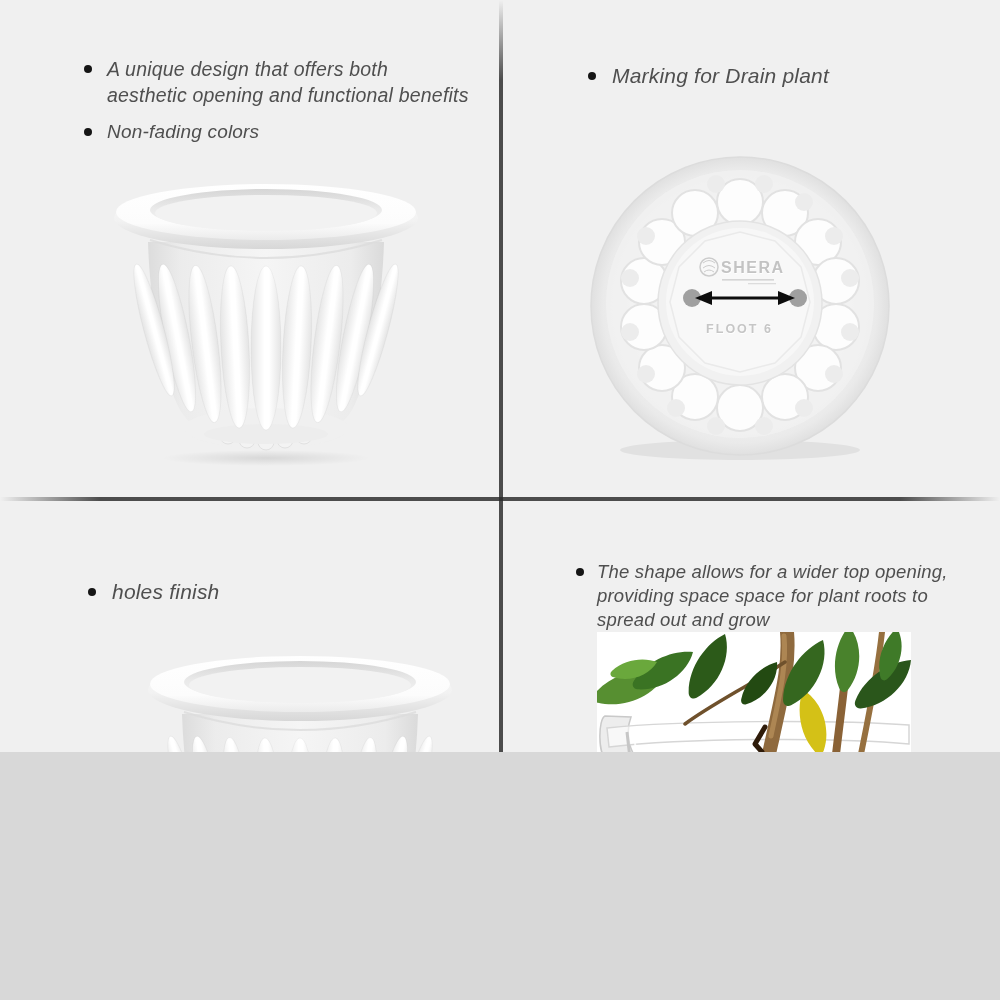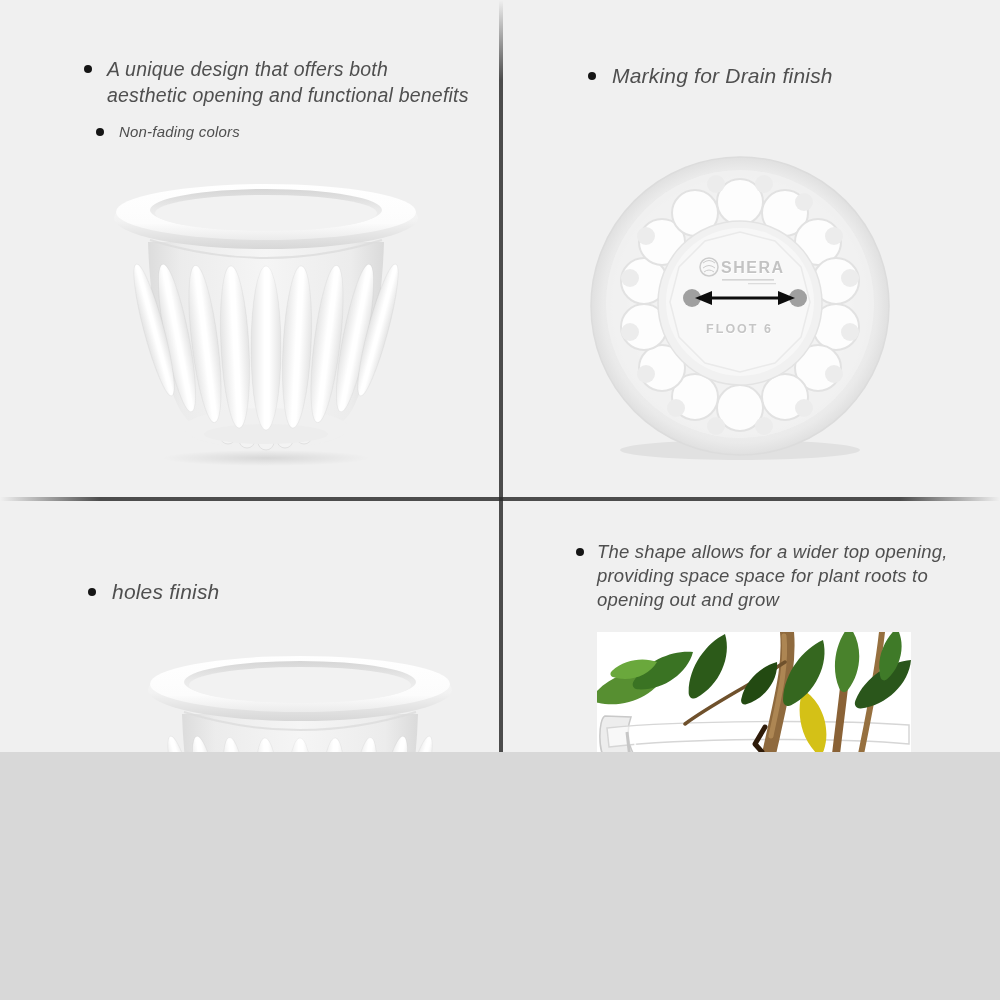--- a/index.html
+++ b/index.html
@@ -14,27 +14,27 @@
   .divider-h{position:absolute;top:497px;left:0;height:4px;width:1000px;
     background:linear-gradient(to right, rgba(40,40,40,0) 0%, rgba(40,40,40,.82) 10%,
       rgba(40,40,40,.82) 90%, rgba(40,40,40,0) 100%);}
   
   .bullet{position:absolute;display:flex;align-items:flex-start;color:#4f4f4f;
     font-style:italic;letter-spacing:.2px;}
   .bullet .dot{flex:0 0 auto;width:8px;height:8px;border-radius:50%;background:#151515;}
   .bullet .txt span{display:block;}
   #b-tl1{left:84px;top:56px;font-size:19.5px;line-height:26px;}
   #b-tl1 .dot{margin-top:9px;margin-right:15px;}
-  #b-tl2{left:96px;top:119px;font-size:15px;line-height:26px;}
+  #b-tl2{left:84px;top:119px;font-size:19px;line-height:26px;}
   #b-tl2 .dot{margin-top:9px;margin-right:15px;}
   #b-tr1{left:588px;top:62px;font-size:21px;line-height:28px;}
   #b-tr1 .dot{margin-top:10px;margin-right:16px;}
   #b-bl1{left:88px;top:578px;font-size:21px;line-height:28px;}
   #b-bl1 .dot{margin-top:10px;margin-right:16px;}
-  #b-br1{left:576px;top:540px;font-size:18.5px;line-height:24px;}
+  #b-br1{left:576px;top:560px;font-size:18.5px;line-height:24px;}
   #b-br1 .dot{margin-top:8px;margin-right:13px;}
   .art{position:absolute;}
   #art-tl{left:114px;top:178px;}
   #art-tr{left:588px;top:150px;}
   #art-bl{left:25px;top:645px;}
   #art-br{left:597px;top:632px;}
   svg text{font-family:"Liberation Sans", sans-serif;}
 </style>
 </head>
 <body>
@@ -120,37 +120,37 @@
   <div class="bullet" id="b-tl2">
     <span class="dot"></span>
     <span class="txt">
       <span>Non-fading colors</span>
     </span>
   </div>
 
   <div class="bullet" id="b-tr1">
     <span class="dot"></span>
     <span class="txt">
-      <span>Marking for Drain finish</span>
+      <span>Marking for Drain plant</span>
     </span>
   </div>
 
   <div class="bullet" id="b-bl1">
     <span class="dot"></span>
     <span class="txt">
       <span>holes finish</span>
     </span>
   </div>
 
   <div class="bullet" id="b-br1">
     <span class="dot"></span>
     <span class="txt">
       <span>The shape allows for a wider top opening,</span>
       <span>providing space space for plant roots to</span>
-      <span>opening out and grow</span>
+      <span>spread out and grow</span>
     </span>
   </div>
 
   <svg class="art" id="art-tl" width="304" height="292" viewBox="0 0 304 292">
     <use href="#pot-shape" xlink:href="#pot-shape" xmlns:xlink="http://www.w3.org/1999/xlink"></use>
   </svg>
 
   <svg class="art" id="art-tr" width="304" height="316" viewBox="0 0 304 316">
     <defs>
       <radialGradient id="tr-outer">

